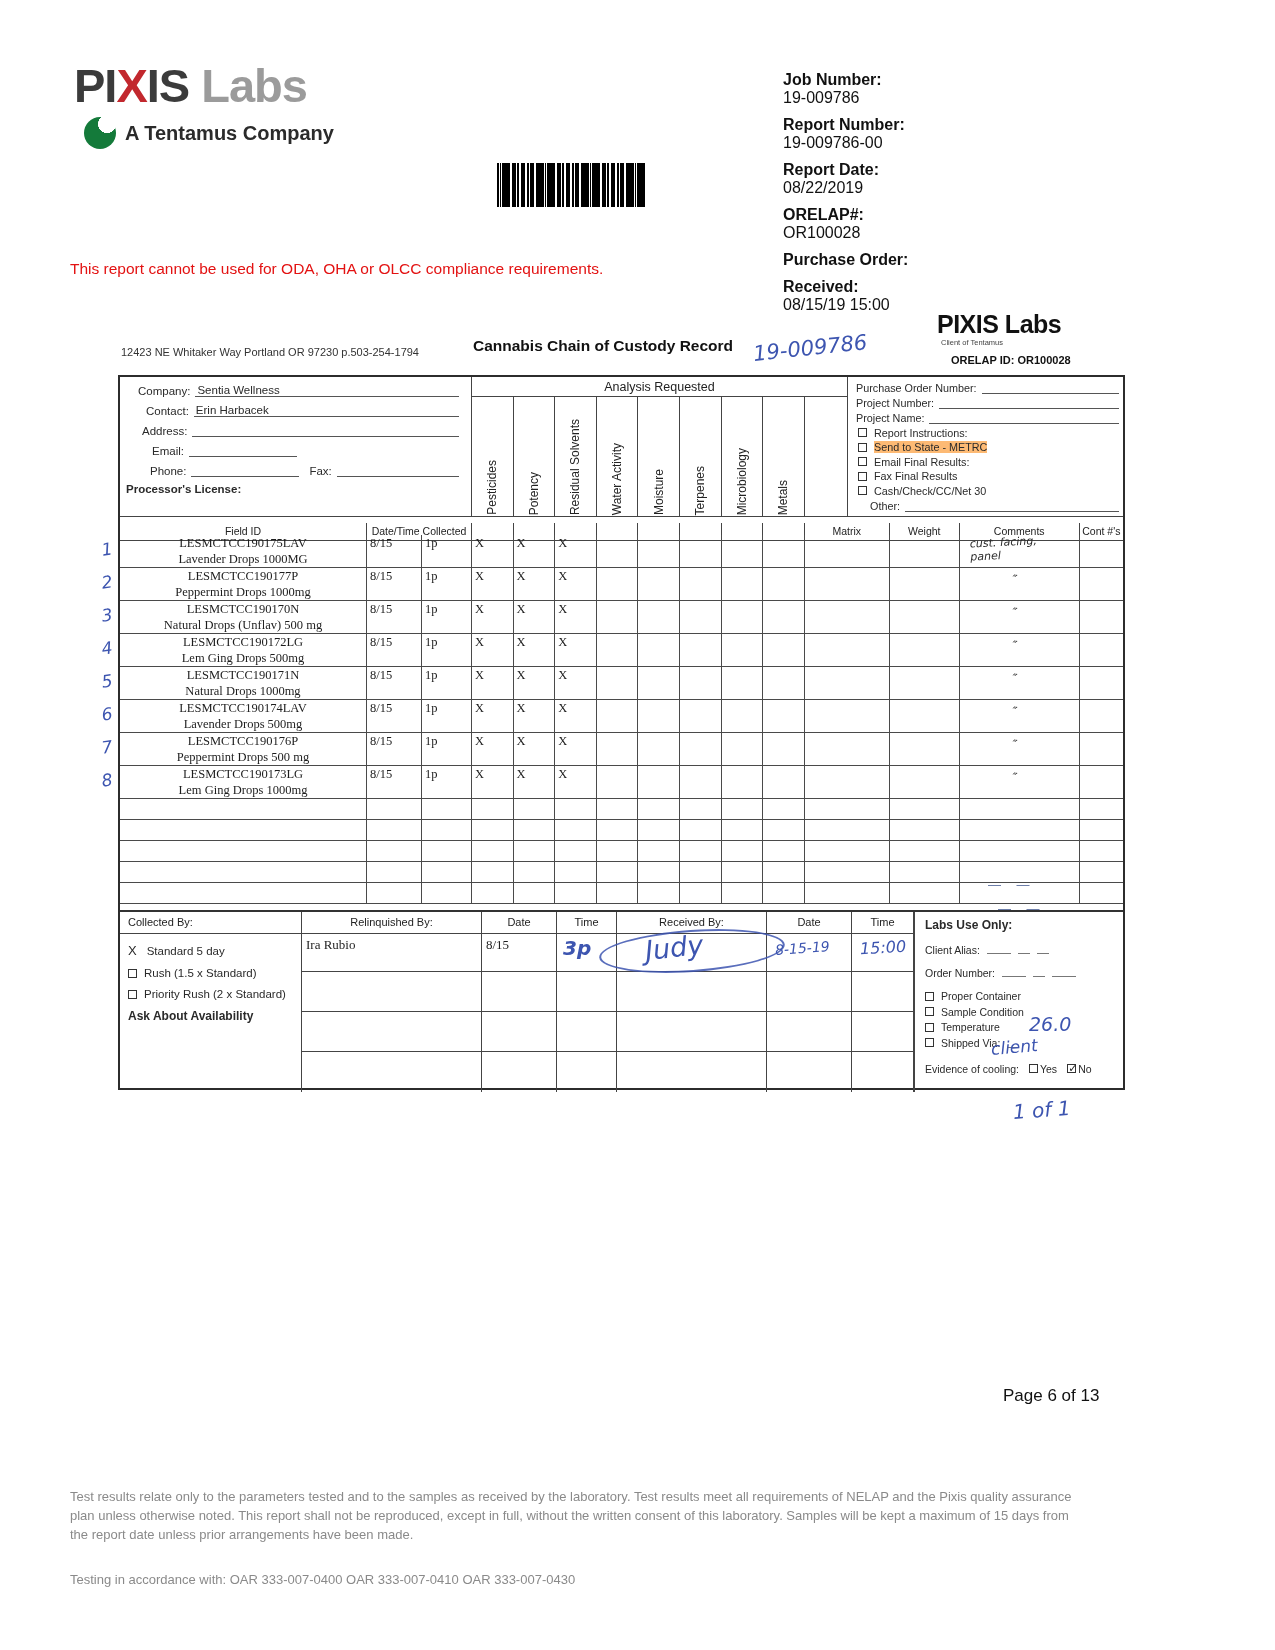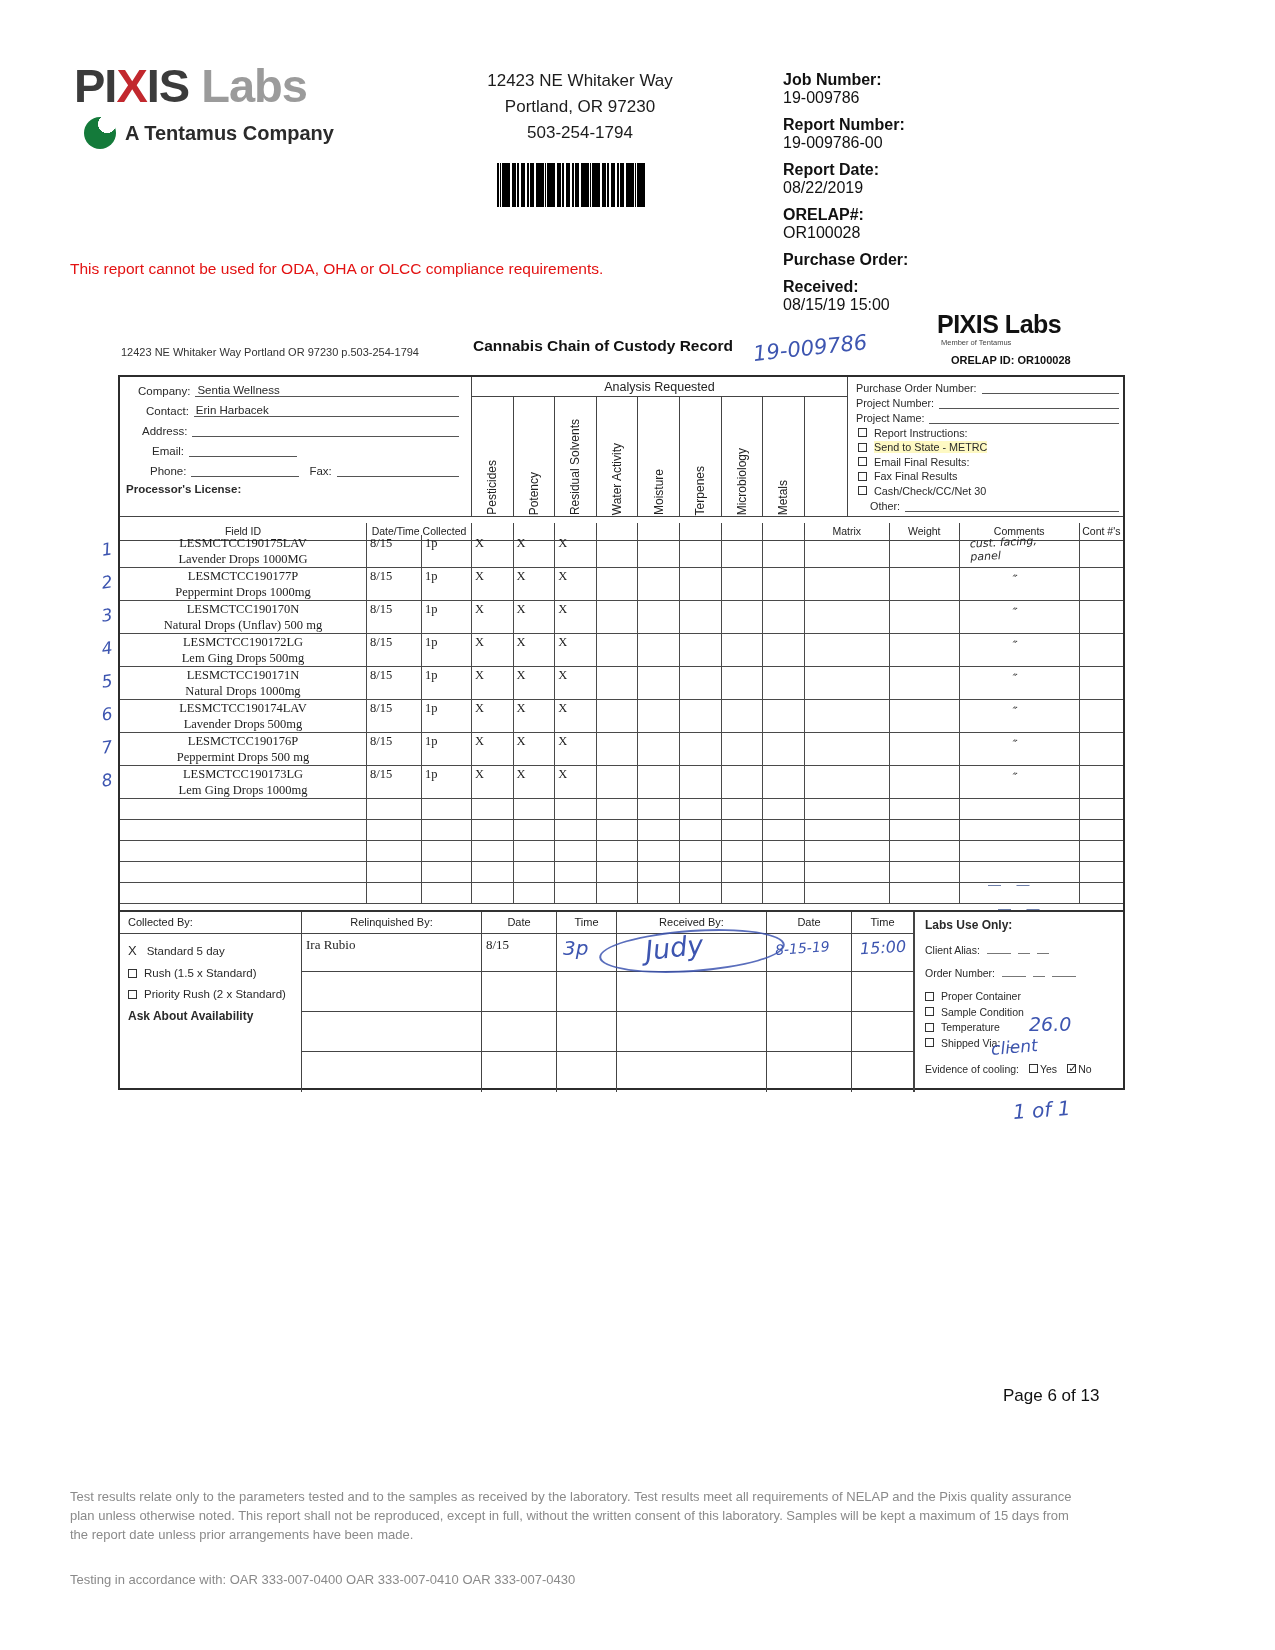--- a/index.html
+++ b/index.html
@@ -51,21 +51,21 @@
   .an-cols { display:grid; grid-template-columns:repeat(8,41.6px) 1fr; height:120px; }
   .an-col { display:flex; align-items:flex-end; justify-content:center; border-right:1px solid #444; padding-bottom:2px; }
   .an-col.blank { border-right:none; }
   .vtext { writing-mode:vertical-rl; transform:rotate(180deg); font-size:12px; color:#222; white-space:nowrap; }
   .pobox { position:absolute; left:727px; top:0; width:280px; height:100%; border-left:1px solid #444; padding:4px 8px 0 8px; font-size:10.8px; }
   .po-line { display:flex; align-items:flex-end; margin-bottom:2px; }
   .po-check { display:flex; align-items:center; margin:2.5px 0 0 2px; }
   .po-other { margin:2px 0 0 14px; display:flex; align-items:flex-end; }
   .cb { display:inline-block; width:9px; height:9px; border:1px solid #333; margin-right:7px; flex:0 0 9px; position:relative; }
   .cb.checked::after { content:"\2713"; position:absolute; top:-3px; left:0; font-size:11px; color:#222; }
-  .hl { background:#fef9c3; }
+  .hl { background:#fdba74; }
 
   
   .hband { position:absolute; left:0; top:146px; width:100%; height:18px; display:grid;
            grid-template-columns:247px 105px repeat(8,41.6px) 85px 70px 120px 1fr;
            border-bottom:1px solid #444; font-size:10.5px; }
   .hc { border-right:1px solid #444; text-align:center; line-height:17px; color:#222; overflow:hidden; }
   .hc.last { border-right:none; }
 
   
   .rows { position:absolute; left:0; top:158px; width:100%; }
@@ -90,21 +90,21 @@
   .bhdr { text-align:center; padding-top:4px; color:#222; }
   .bhdr.leftal { text-align:left; padding-left:8px; }
   .serifv { font-family:"Liberation Serif", serif; font-size:13px; padding:3px 0 0 4px; color:#1d1d1d; }
   .opts { padding:9px 6px 0 8px; font-size:11.5px; }
   .opt { display:flex; align-items:center; margin-bottom:9px; }
   .opt .xmark { font-size:13px; margin-right:10px; }
   .avail { font-weight:bold; font-size:12px; margin-top:4px; }
   .sig-wrap { position:absolute; left:-18px; top:-6px; width:190px; height:46px; }
   .sig-ell { position:absolute; left:0; top:2px; width:186px; height:42px; border:2px solid #3d55b0; border-radius:50%; transform:rotate(-4deg); opacity:.85; }
   .sig-txt { position:absolute; left:46px; top:4px; font-size:27px; transform:rotate(-6deg); }
-  .hw-3p { position:absolute; left:6px; top:2px; font-size:20px; }
+  .hw-3p { position:absolute; left:6px; top:2px; font-size:20px;font-weight:bold; }
   .hw-d2 { position:absolute; left:8px; top:6px; font-size:14px; transform:rotate(-4deg); }
   .hw-t2 { position:absolute; left:8px; top:4px; font-size:16px; transform:rotate(-3deg); }
 
   .labsbox { border-left:1px solid #444; padding:6px 4px 0 10px; position:relative; font-size:10.5px; }
   .labs-hdr { font-weight:bold; font-size:12px; margin-bottom:12px; }
   .labs-line { margin-bottom:11px; }
   .dash { display:inline-block; width:24px; border-bottom:1px solid #777; margin-left:7px; height:10px; }
   .dash.s { width:12px; }
   .labs-check { display:flex; align-items:center; margin-top:3.5px; position:relative; }
   .hw-temp { position:absolute; left:104px; top:-8px; font-size:19px; }
@@ -124,25 +124,20 @@
 <div class="page">
 
   <div class="logo-block">
     <div class="logo-main"><span class="lg-dark">PI</span><span class="lg-red">X</span><span class="lg-dark">IS</span><span class="lg-gray"> Labs</span></div>
     <div class="tagline-row">
       <span class="leaf"></span>
       <span class="tagline">A Tentamus Company</span>
     </div>
   </div>
 
-  <div class="addr" id="addr-lines">
-      <div class="addr-line">12423 NE Whitaker Way</div>
-      <div class="addr-line">Portland, OR 97230</div>
-      <div class="addr-line">503-254-1794</div>
-    </div>
   <div class="barcode"></div>
   <div class="jobinfo" id="job-info">
       <div class="job-row">
         <span class="job-label">Job Number:</span>
         <span class="job-value">19-009786</span>
       </div>
       <div class="job-row">
         <span class="job-label">Report Number:</span>
         <span class="job-value">19-009786-00</span>
       </div>
@@ -164,21 +159,21 @@
       </div>
     </div>
 
   <div class="notice">This report cannot be used for ODA, OHA or OLCC compliance requirements.</div>
 
   <div class="form">
     <div class="f-addr">12423 NE Whitaker Way Portland OR 97230 p.503-254-1794</div>
     <div class="f-title">Cannabis Chain of Custody Record</div>
     <div class="f-job-hw hw-blue">19-009786</div>
     <div class="f-logo">PIXIS Labs</div>
-    <div class="f-member">Member of Tentamus</div>
+    <div class="f-member">Client of Tentamus</div>
     <div class="f-orelap">ORELAP ID: OR100028</div>
 
     <div class="tbl" id="tbl">
 
       <div class="tsec">
         <div class="client">
           <div class="cl-line">
               <span>Company:</span>
               <span class="ul">Sentia Wellness</span>
             </div>

